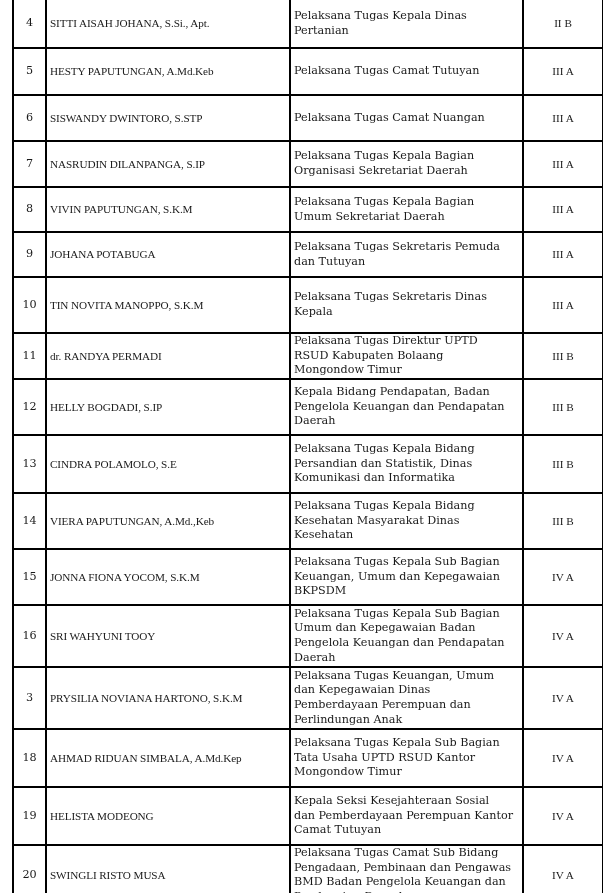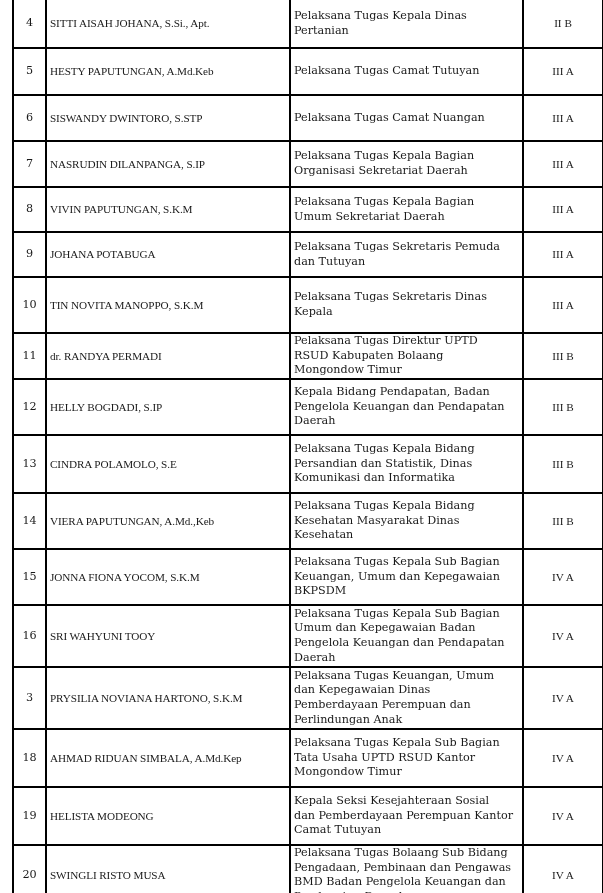--- a/index.html
+++ b/index.html
@@ -194,21 +194,21 @@
           <span class="pos-line">Kepala Seksi Kesejahteraan Sosial</span>
           <span class="pos-line">dan Pemberdayaan Perempuan Kantor</span>
           <span class="pos-line">Camat Tutuyan</span>
         </td>
         <td class="col-gol">IV A</td>
       </tr>
       <tr style="height: 56px;">
         <td class="col-no">20</td>
         <td class="col-name">SWINGLI RISTO MUSA</td>
         <td class="col-pos">
-          <span class="pos-line">Pelaksana Tugas Bolaang Sub Bidang</span>
+          <span class="pos-line">Pelaksana Tugas Camat Sub Bidang</span>
           <span class="pos-line">Pengadaan, Pembinaan dan Pengawas</span>
           <span class="pos-line">BMD Badan Pengelola Keuangan dan</span>
           <span class="pos-line">Pendapatan Daerah</span>
         </td>
         <td class="col-gol">IV A</td>
       </tr>
     </tbody>
 </table>
 
 </body></html>

